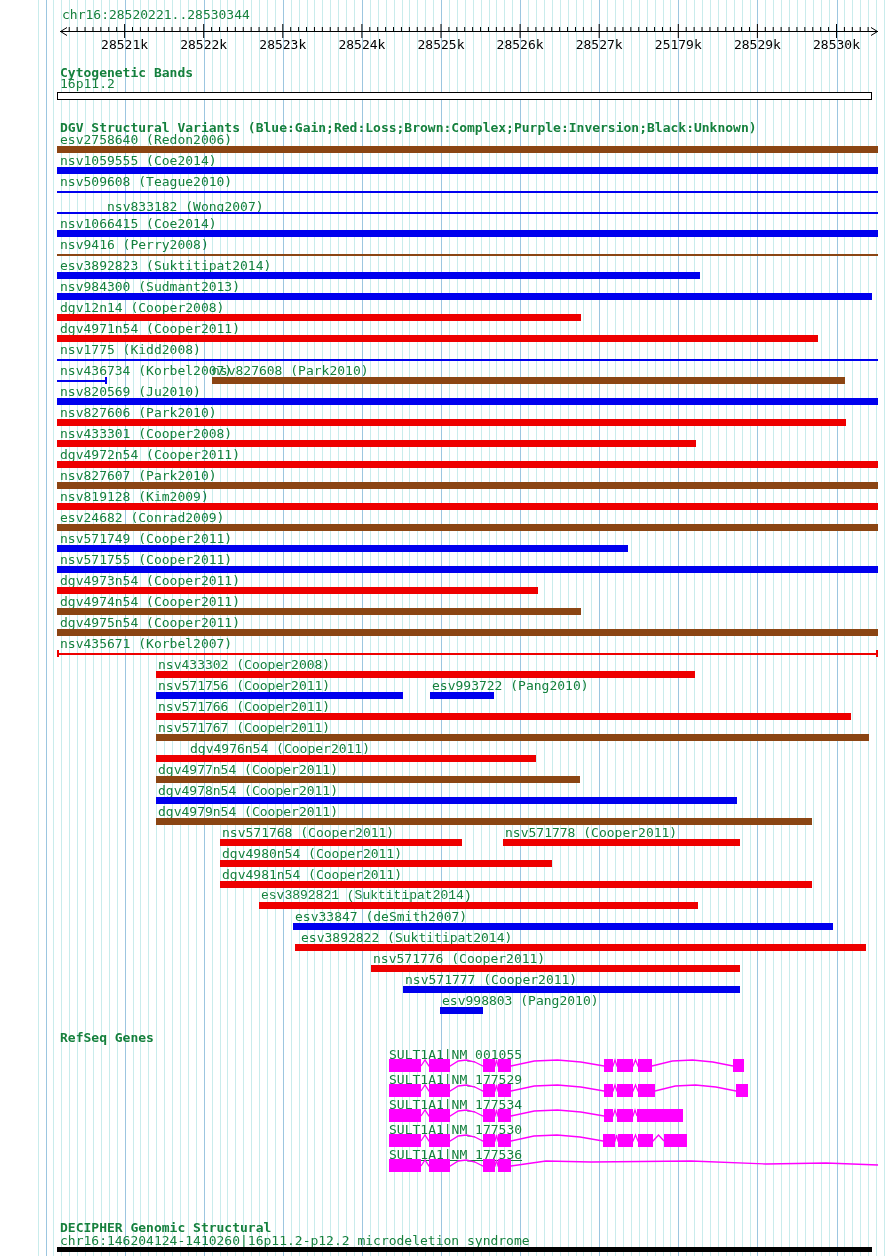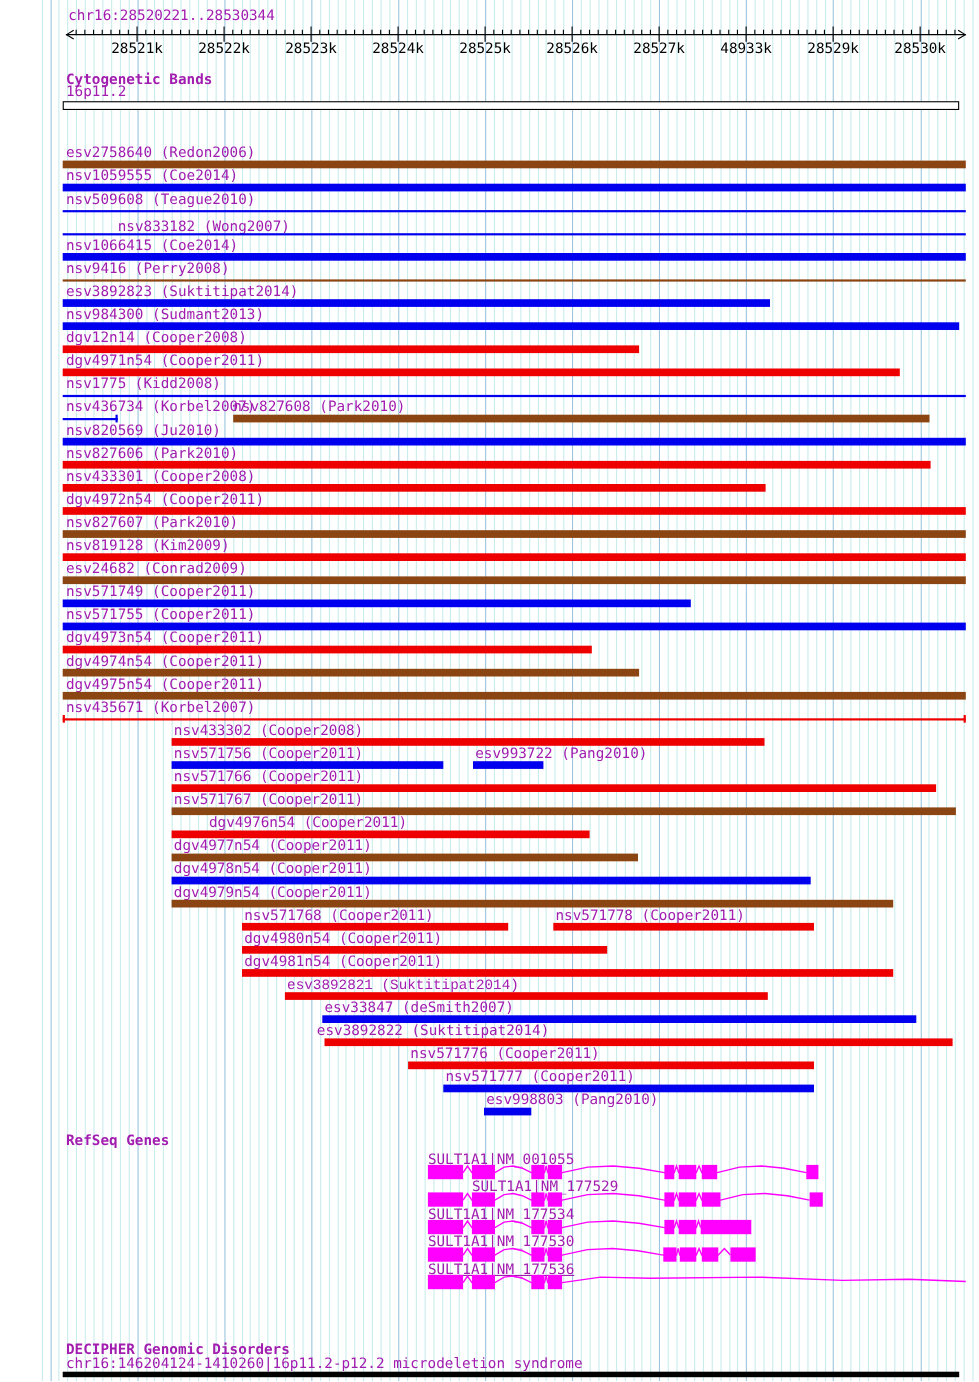--- a/index.html
+++ b/index.html
@@ -1,19 +1,19 @@
 <!DOCTYPE html>
 <html><head>
 <meta charset="utf-8">
 <style>
   html,body { margin:0; padding:0; background:#fff; }
   #screen { position:relative; width:890px; height:1256px; background:#ffffff; overflow:hidden;
             font-family:"DejaVu Sans Mono", monospace; }
   .grid  { position:absolute; top:0; height:1256px; width:1px; }
-  .lbl   { position:absolute; font-size:13px; line-height:13px; color:#a21caf; white-space:pre; }
+  .lbl   { position:absolute; font-size:13px; line-height:13px; color:#15803d; white-space:pre; }
   .hdr   { font-weight:bold; }
   .bar   { position:absolute; }
   .cap   { position:absolute; width:2px; height:7px; top:-3px; }
   .rlabel{ position:absolute; font-size:13px; line-height:13px; color:#000; transform:translateX(-50%); }
   #cytoband-bar { position:absolute; background:#ffffff; border:1px solid #000; box-sizing:border-box; }
   svg { position:absolute; left:0; top:0; }
 </style>
 </head>
 <body>
 
@@ -238,29 +238,30 @@
       <line x1="868.14" y1="27" x2="868.14" y2="31.5" stroke="#000000" stroke-width="1"></line>
     </svg>
   <div id="ruler-labels">
       <div class="rlabel" style="left: 124.6px; top: 38px;">28521k</div>
       <div class="rlabel" style="left: 203.7px; top: 38px;">28522k</div>
       <div class="rlabel" style="left: 282.8px; top: 38px;">28523k</div>
       <div class="rlabel" style="left: 361.9px; top: 38px;">28524k</div>
       <div class="rlabel" style="left: 441px; top: 38px;">28525k</div>
       <div class="rlabel" style="left: 520.1px; top: 38px;">28526k</div>
       <div class="rlabel" style="left: 599.2px; top: 38px;">28527k</div>
-      <div class="rlabel" style="left: 678.3px; top: 38px;">48933k</div>
+      <div class="rlabel" style="left: 678.3px; top: 38px;">25179k</div>
       <div class="rlabel" style="left: 757.4px; top: 38px;">28529k</div>
       <div class="rlabel" style="left: 836.5px; top: 38px;">28530k</div>
     </div>
 
   <div class="lbl hdr" style="left:60px;top:66px">Cytogenetic Bands</div>
   <div class="lbl" style="left:60px;top:77px">16p11.2</div>
   <div id="cytoband-bar" style="left:57px;top:92px;width:815px;height:8px"></div>
 
+  <div class="lbl hdr" style="left:60px;top:121px">DGV Structural Variants (Blue:Gain;Red:Loss;Brown:Complex;Purple:Inversion;Black:Unknown)</div>
   <div id="dgv-rows">
       <div class="lbl" style="left: 60px; top: 133px;">esv2758640 (Redon2006)</div>
       <div class="bar" style="left: 57px; width: 821px; top: 146px; height: 7px; background: rgb(139, 69, 19);"></div>
       <div class="lbl" style="left: 60px; top: 154px;">nsv1059555 (Coe2014)</div>
       <div class="bar" style="left: 57px; width: 821px; top: 167px; height: 7px; background: rgb(0, 0, 238);"></div>
       <div class="lbl" style="left: 60px; top: 175px;">nsv509608 (Teague2010)</div>
       <div class="bar" style="left: 57px; width: 821px; top: 191px; height: 2px; background: rgb(0, 0, 238);"></div>
       <div class="lbl" style="left: 60px; top: 200px; margin-left: 47px;">nsv833182 (Wong2007)</div>
       <div class="bar" style="left: 57px; width: 821px; top: 212px; height: 2px; background: rgb(0, 0, 238);"></div>
       <div class="lbl" style="left: 60px; top: 217px;">nsv1066415 (Coe2014)</div>
@@ -335,34 +336,34 @@
       <div class="lbl" style="left: 505px; top: 826px;">nsv571778 (Cooper2011)</div>
       <div class="bar" style="left: 503px; width: 237px; top: 839px; height: 7px; background: rgb(238, 0, 0);"></div>
       <div class="lbl" style="left: 222px; top: 847px;">dgv4980n54 (Cooper2011)</div>
       <div class="bar" style="left: 220px; width: 332px; top: 860px; height: 7px; background: rgb(238, 0, 0);"></div>
       <div class="lbl" style="left: 222px; top: 868px;">dgv4981n54 (Cooper2011)</div>
       <div class="bar" style="left: 220px; width: 592px; top: 881px; height: 7px; background: rgb(238, 0, 0);"></div>
       <div class="lbl" style="left: 261px; top: 889px; font-family: Liberation Mono, monospace;">esv3892821 (Suktitipat2014)</div>
       <div class="bar" style="left: 259px; width: 439px; top: 902px; height: 7px; background: rgb(238, 0, 0);"></div>
       <div class="lbl" style="left: 295px; top: 910px;">esv33847 (deSmith2007)</div>
       <div class="bar" style="left: 293px; width: 540px; top: 923px; height: 7px; background: rgb(0, 0, 238);"></div>
-      <div class="lbl" style="left: 288px; top: 931px;">esv3892822 (Suktitipat2014)</div>
+      <div class="lbl" style="left: 301px; top: 931px;">esv3892822 (Suktitipat2014)</div>
       <div class="bar" style="left: 295px; width: 571px; top: 944px; height: 7px; background: rgb(238, 0, 0);"></div>
       <div class="lbl" style="left: 373px; top: 952px;">nsv571776 (Cooper2011)</div>
       <div class="bar" style="left: 371px; width: 369px; top: 965px; height: 7px; background: rgb(238, 0, 0);"></div>
       <div class="lbl" style="left: 405px; top: 973px;">nsv571777 (Cooper2011)</div>
       <div class="bar" style="left: 403px; width: 337px; top: 986px; height: 7px; background: rgb(0, 0, 238);"></div>
       <div class="lbl" style="left: 442px; top: 994px;">esv998803 (Pang2010)</div>
       <div class="bar" style="left: 440px; width: 43px; top: 1007px; height: 7px; background: rgb(0, 0, 238);"></div>
     </div>
 
   <div class="lbl hdr" style="left:60px;top:1031px">RefSeq Genes</div>
   <div id="gene-labels">
       <div class="lbl" style="left: 389px; top: 1048px;">SULT1A1|NM_001055</div>
-      <div class="lbl" style="left: 389px; top: 1073px; margin-left: 40px;">SULT1A1|NM_177529</div>
+      <div class="lbl" style="left: 389px; top: 1073px;">SULT1A1|NM_177529</div>
       <div class="lbl" style="left: 389px; top: 1098px;">SULT1A1|NM_177534</div>
       <div class="lbl" style="left: 389px; top: 1123px;">SULT1A1|NM_177530</div>
       <div class="lbl" style="left: 389px; top: 1148px; text-decoration: underline;">SULT1A1|NM_177536</div>
     </div>
   <svg id="gene-svg" width="890" height="1256" style="pointer-events:none">
       <g>
         <polyline points="421.0,1066.0 425.0,1060.0 429.0,1066.0 450.0,1066.0 458.3,1061.0 466.5,1060.0 474.8,1062.0 483.0,1066.0 495.0,1066.0 496.5,1060.0 498.0,1066.0 511.0,1066.0 534.3,1061.0 557.5,1060.0 580.8,1062.0 604.0,1066.0 613.0,1066.0 615.0,1060.0 617.0,1066.0 633.0,1066.0 635.5,1060.0 638.0,1066.0 652.0,1066.0 672.3,1061.0 692.5,1060.0 712.8,1062.0 733.0,1066.0" fill="none" stroke="#FF00FF" stroke-width="1.3"></polyline>
         <rect x="389" y="1059" width="32" height="13" fill="#FF00FF"></rect>
         <rect x="429" y="1059" width="21" height="13" fill="#FF00FF"></rect>
         <rect x="483" y="1059" width="12" height="13" fill="#FF00FF"></rect>
@@ -406,18 +407,18 @@
       </g>
       <g>
         <polyline points="421.0,1166.0 425.0,1160.0 429.0,1166.0 450.0,1166.0 458.3,1161.0 466.5,1160.0 474.8,1162.0 483.0,1166.0 495.0,1166.0 496.5,1160.0 498.0,1166.0 511.0,1166.0 546.0,1161.0 591.0,1162.0 691.0,1161.0 766.0,1164.0 826.0,1163.0 878.0,1165.0" fill="none" stroke="#FF00FF" stroke-width="1.3"></polyline>
         <rect x="389" y="1159" width="32" height="13" fill="#FF00FF"></rect>
         <rect x="429" y="1159" width="21" height="13" fill="#FF00FF"></rect>
         <rect x="483" y="1159" width="12" height="13" fill="#FF00FF"></rect>
         <rect x="498" y="1159" width="13" height="13" fill="#FF00FF"></rect>
       </g>
     </svg>
 
-  <div class="lbl hdr" style="left:60px;top:1221px">DECIPHER Genomic Disorders</div>
+  <div class="lbl hdr" style="left:60px;top:1221px">DECIPHER Genomic Structural</div>
   <div id="decipher-rows">
       <div class="lbl" style="left: 60px; top: 1234px;">chr16:146204124-1410260|16p11.2-p12.2 microdeletion syndrome</div>
       <div class="bar" style="left: 57px; top: 1247px; width: 815px; height: 5px; background: rgb(0, 0, 0);"></div>
     </div>
 </div>
 
 </body></html>

